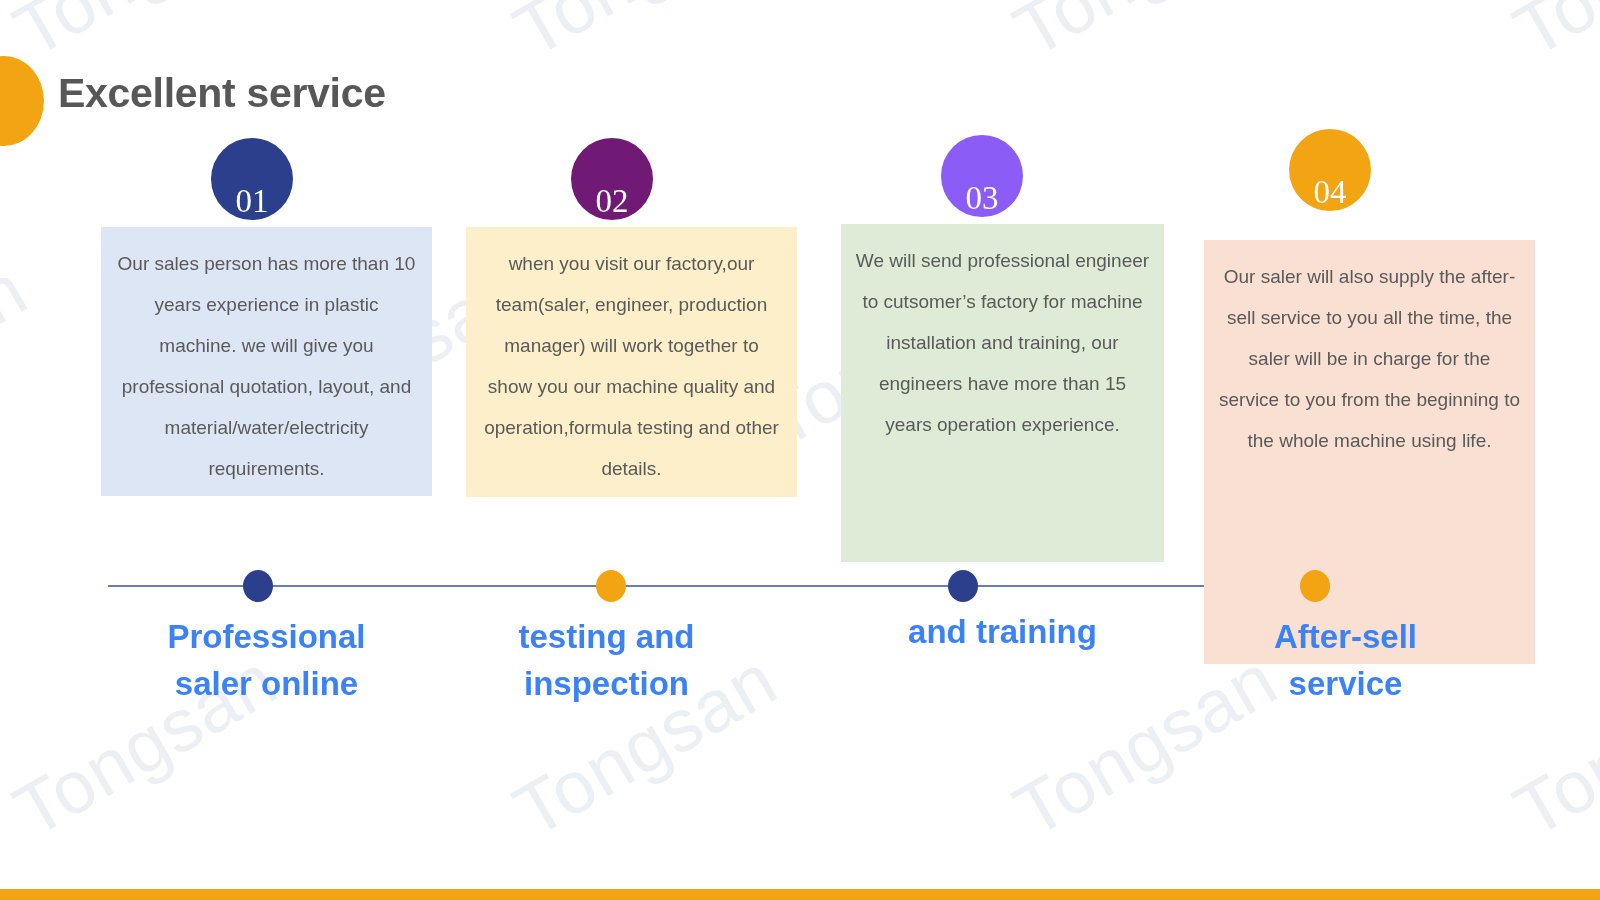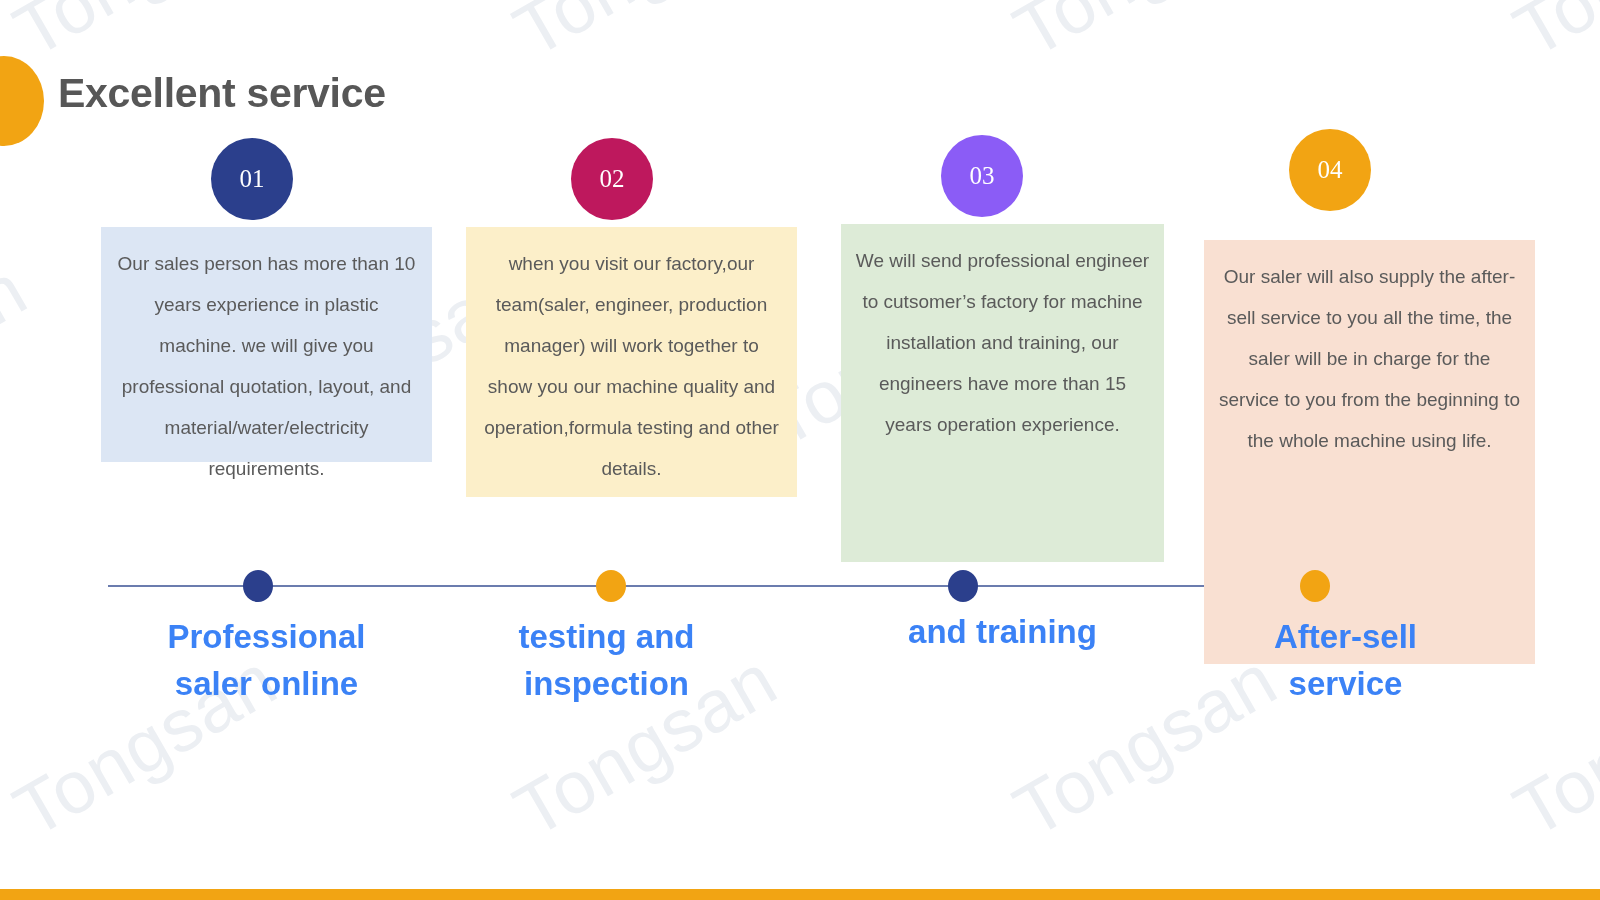--- a/index.html
+++ b/index.html
@@ -80,24 +80,24 @@
     position: absolute;
     z-index: 3;
   }
 
   .badge {
     position: absolute;
     width: 82px;
     height: 82px;
     border-radius: 50%;
     color: #ffffff;
-    font-size: 25px;
+    font-size: 33px;
     font-family: "Liberation Serif", serif;
     display: flex;
-    align-items: center;
+    align-items: flex-end;
     justify-content: center;
     z-index: 5;
   }
 
   .card {
     position: absolute;
     box-sizing: border-box;
     padding: 16px 14px 10px 14px;
     font-size: 19px;
     line-height: 41px;
@@ -158,32 +158,32 @@
   <div id="corner-blob" style="background: rgb(242, 164, 19);"></div>
 
   <div id="page-title" style="color: rgb(87, 87, 87);">Excellent service</div>
 
   <div id="timeline" style="background: rgb(107, 124, 174);"></div>
 
   <div class="step">
     <div class="badge" style="left: 211px; top: 138px; background: rgb(43, 63, 140);">
       <span>01</span>
     </div>
-    <div class="card" style="left:101px; top:227px; width:331px; height:235px; background:#DCE6F4;">
+    <div class="card" style="left:101px; top:227px; width:331px; height:269px; background:#DCE6F4;">
       <span>Our sales person has more than 10 years experience in plastic machine. we will give you professional quotation, layout, and material/water/electricity requirements.</span>
     </div>
     <div class="dot" style="left:243px; top:570px; background:#2B3F8C;"></div>
     <div class="step-label" style="left:101px; top:613px; width:331px;">
       <div>Professional</div>
       <div>saler online</div>
     </div>
   </div>
 
   <div class="step">
-    <div class="badge" style="left: 571px; top: 138px; background: #be185d;">
+    <div class="badge" style="left: 571px; top: 138px; background: #701a75;">
       <span>02</span>
     </div>
     <div class="card" style="left:466px; top:227px; width:331px; height:270px; background:#FCEFC9;">
       <span>when you visit our factory,our team(saler, engineer, production manager) will work together to show you our machine quality and operation,formula testing and other details.</span>
     </div>
     <div class="dot" style="left:596px; top:570px; background:#F2A413;"></div>
     <div class="step-label" style="left:441px; top:613px; width:331px;">
       <div>testing and</div>
       <div>inspection</div>
     </div>

